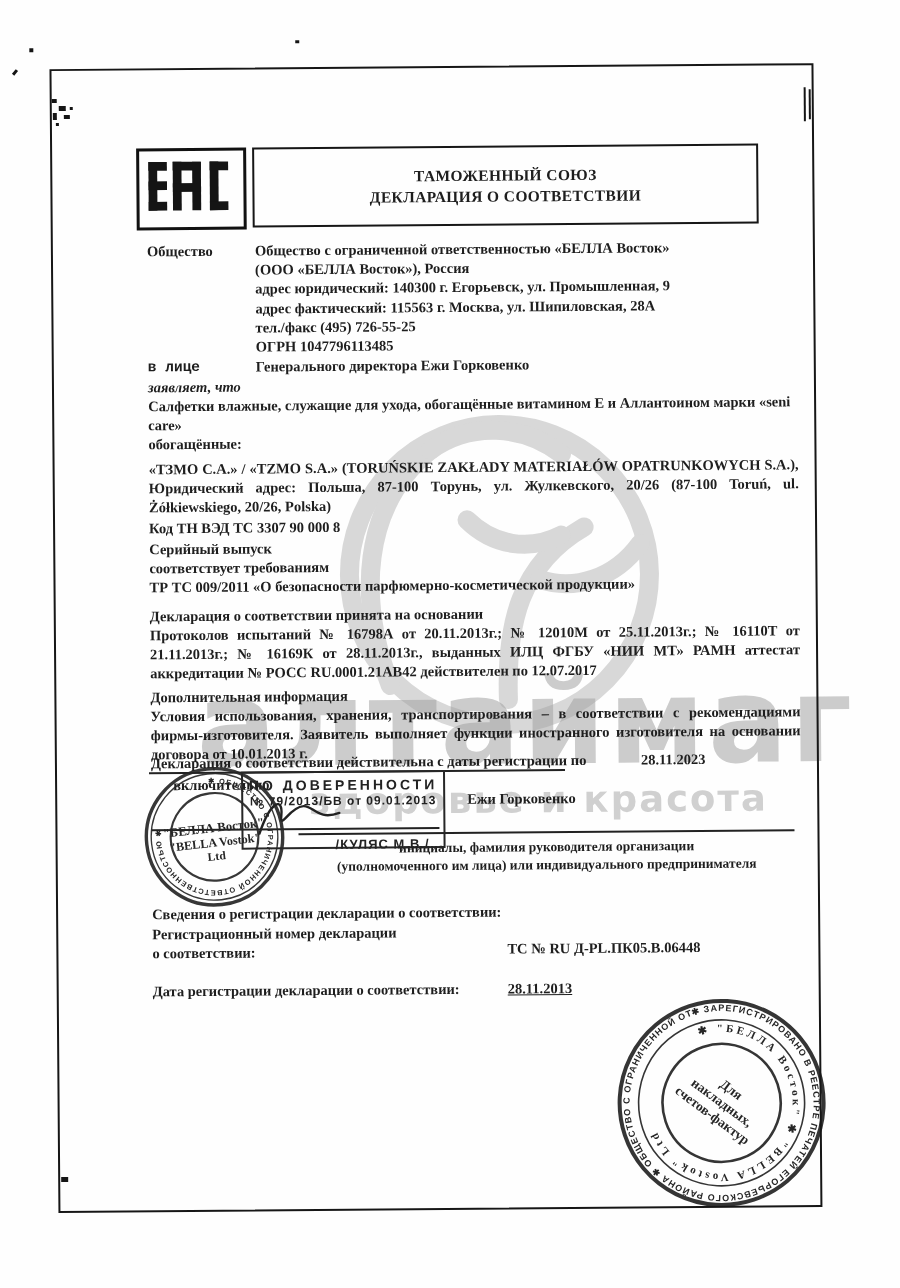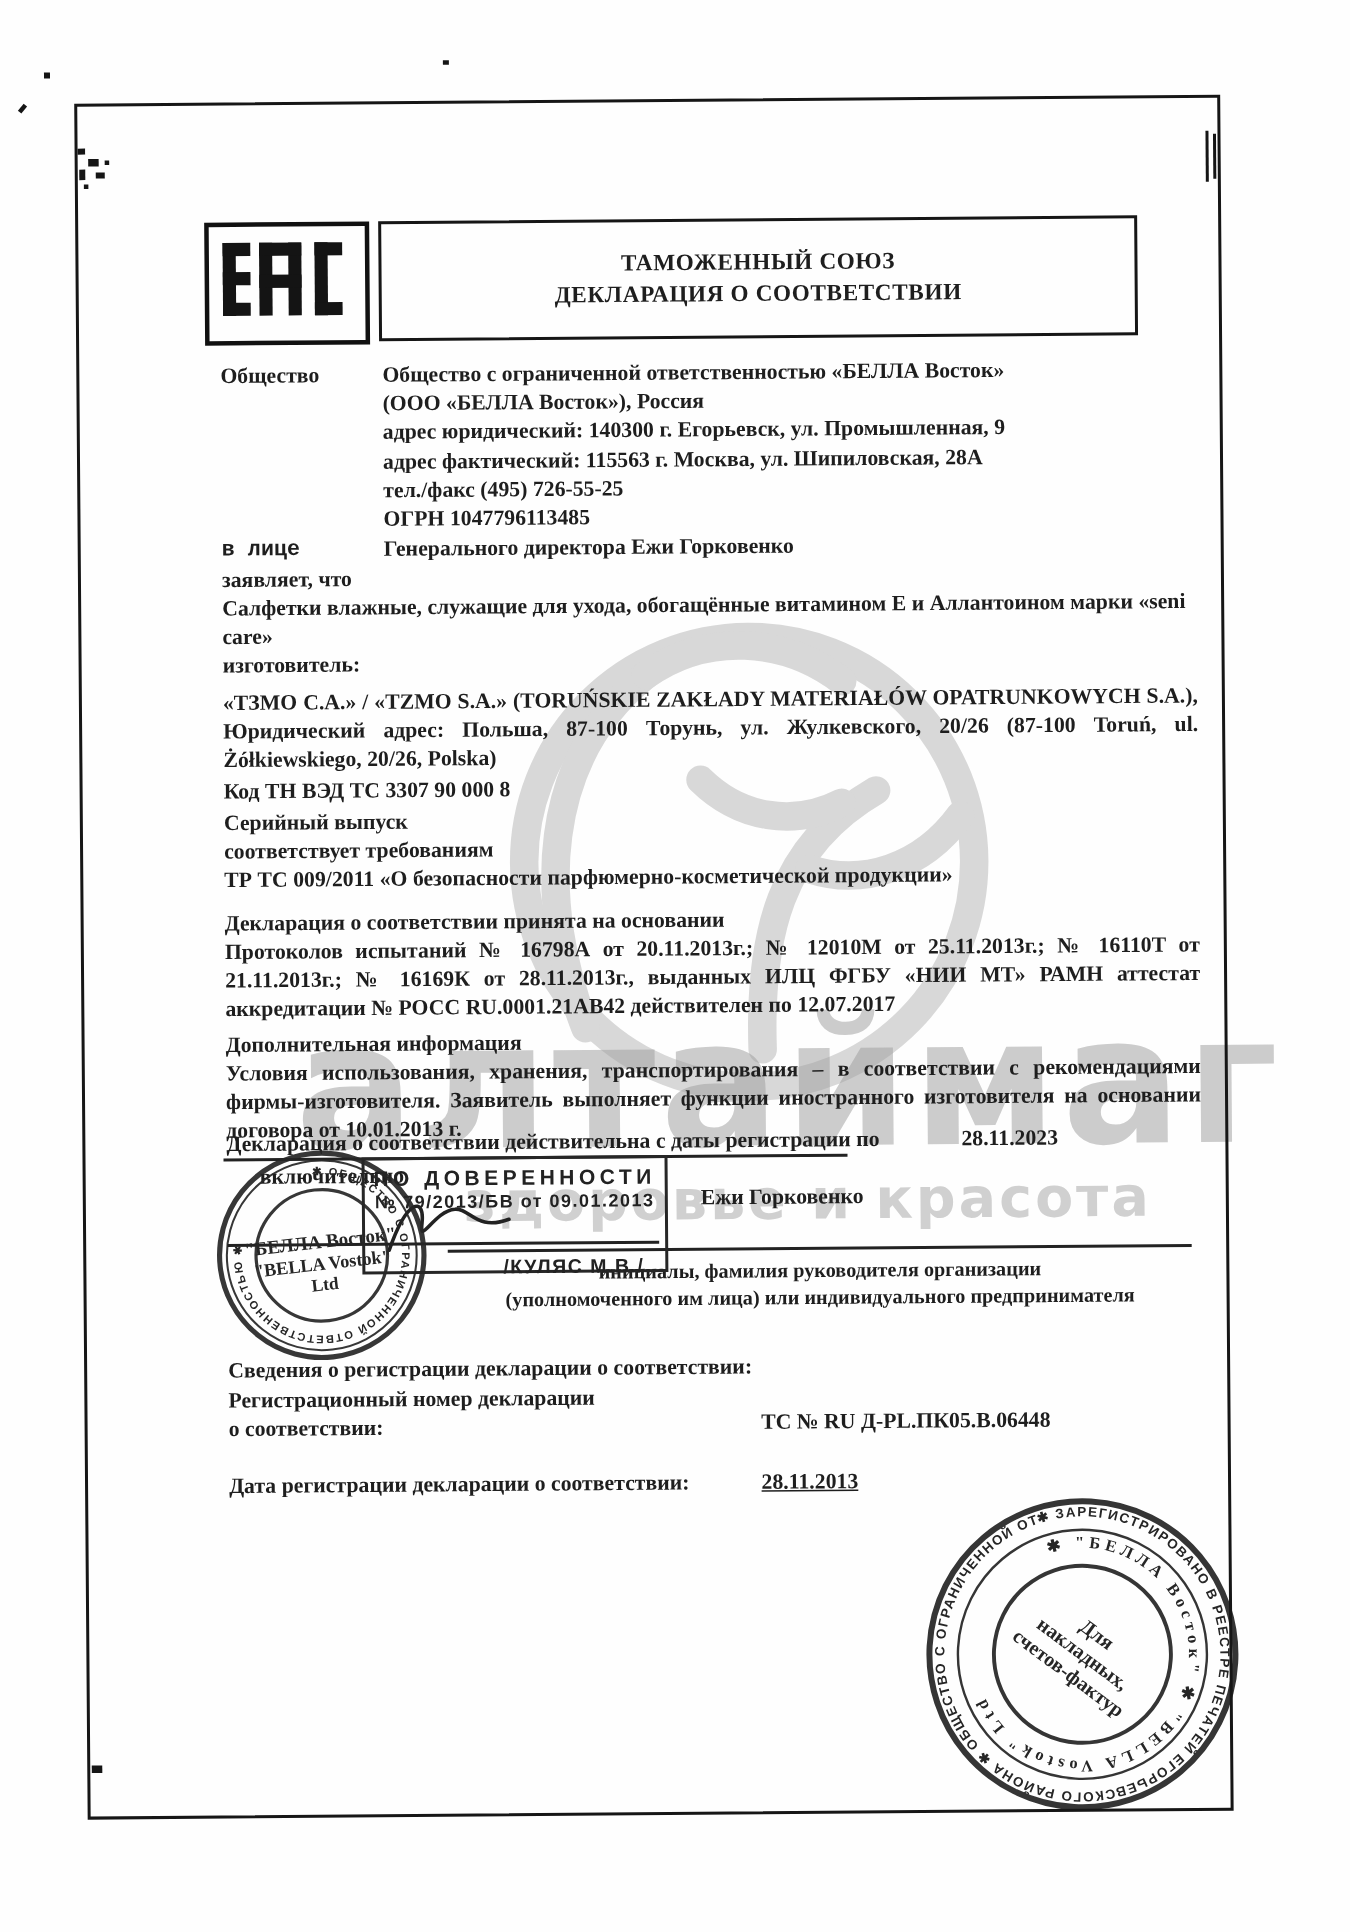--- a/index.html
+++ b/index.html
@@ -75,23 +75,23 @@
   <div class="txt" style="left:150px;top:240px;">Общество</div>
   <div class="txt" style="left:258px;top:240px;width:530px;">Общество с ограниченной ответственностью «БЕЛЛА Восток»
 (ООО «БЕЛЛА Восток»), Россия
 адрес юридический: 140300 г. Егорьевск, ул. Промышленная, 9
 адрес фактический: 115563 г. Москва, ул. Шипиловская, 28А
 тел./факс (495) 726-55-25
 ОГРН 1047796113485</div>
 
   <div class="txt" style="left:150px;top:356px;font-family:Liberation Mono, monospace;">в лице</div>
   <div class="txt" style="left:258px;top:356px;">Генерального директора Ежи Горковенко</div>
-  <div class="txt" style="left:150px;top:376px;">заявляет, что</div>
+  <div class="txt" style="left:150px;top:376px;font-style:italic;">заявляет, что</div>
   <div class="txt" style="left:150px;top:395px;width:655px;">Салфетки влажные, служащие для ухода, обогащённые витамином Е и Аллантоином марки «seni care»</div>
-  <div class="txt" style="left:150px;top:433px;">изготовитель:</div>
+  <div class="txt" style="left:150px;top:433px;">обогащённые:</div>
 
   <div class="txt just" style="left:150px;top:458px;width:650px;">«ТЗМО С.А.» / «TZMO S.A.» (TORUŃSKIE ZAKŁADY MATERIAŁÓW OPATRUNKOWYCH S.A.), Юридический адрес: Польша, 87-100 Торунь, ул. Жулкевского, 20/26 (87-100 Toruń, ul. Żółkiewskiego, 20/26, Polska)</div>
   <div class="txt" style="left:150px;top:517px;">Код ТН ВЭД ТС 3307 90 000 8</div>
   <div class="txt" style="left:150px;top:538px;">Серийный выпуск</div>
   <div class="txt" style="left:150px;top:557px;">соответствует требованиям</div>
   <div class="txt" style="left:150px;top:576px;">ТР ТС 009/2011 «О безопасности парфюмерно-косметической продукции»</div>
 
   <div class="txt" style="left:150px;top:605px;">Декларация о соответствии принята на основании</div>
   <div class="txt just" style="left:150px;top:624px;width:650px;">Протоколов испытаний № 16798А от 20.11.2013г.; № 12010М от 25.11.2013г.; № 16110Т от 21.11.2013г.; № 16169К от 28.11.2013г., выданных ИЛЦ ФГБУ «НИИ МТ» РАМН аттестат аккредитации № РОСС RU.0001.21АВ42 действителен по 12.07.2017</div>
 

